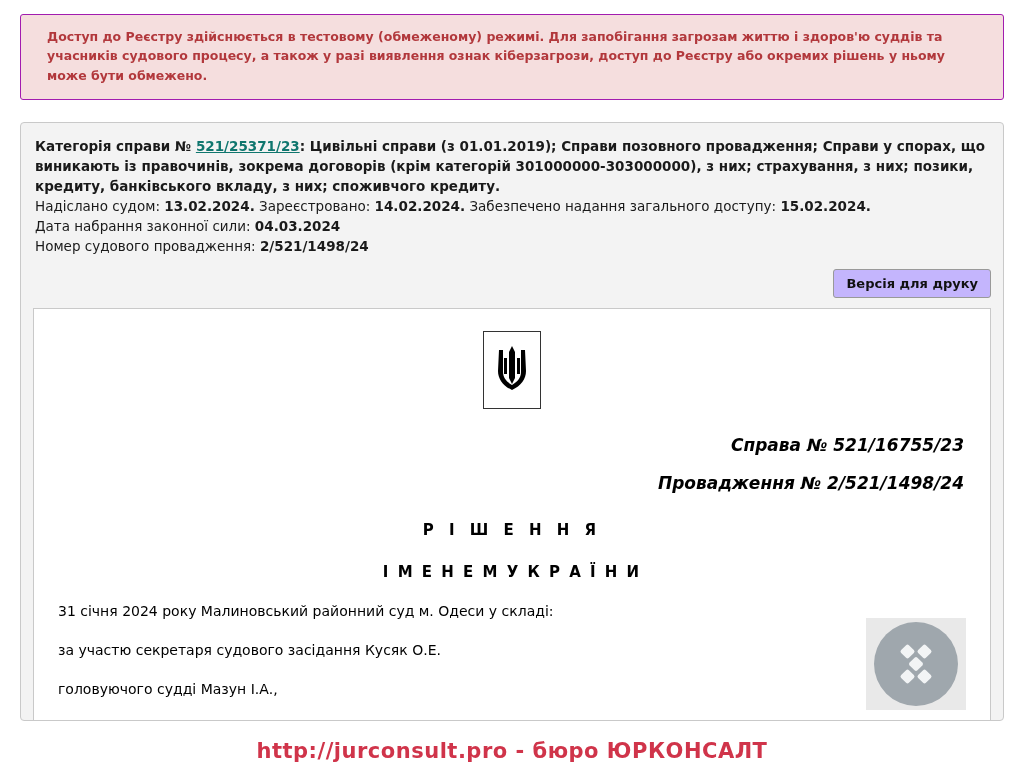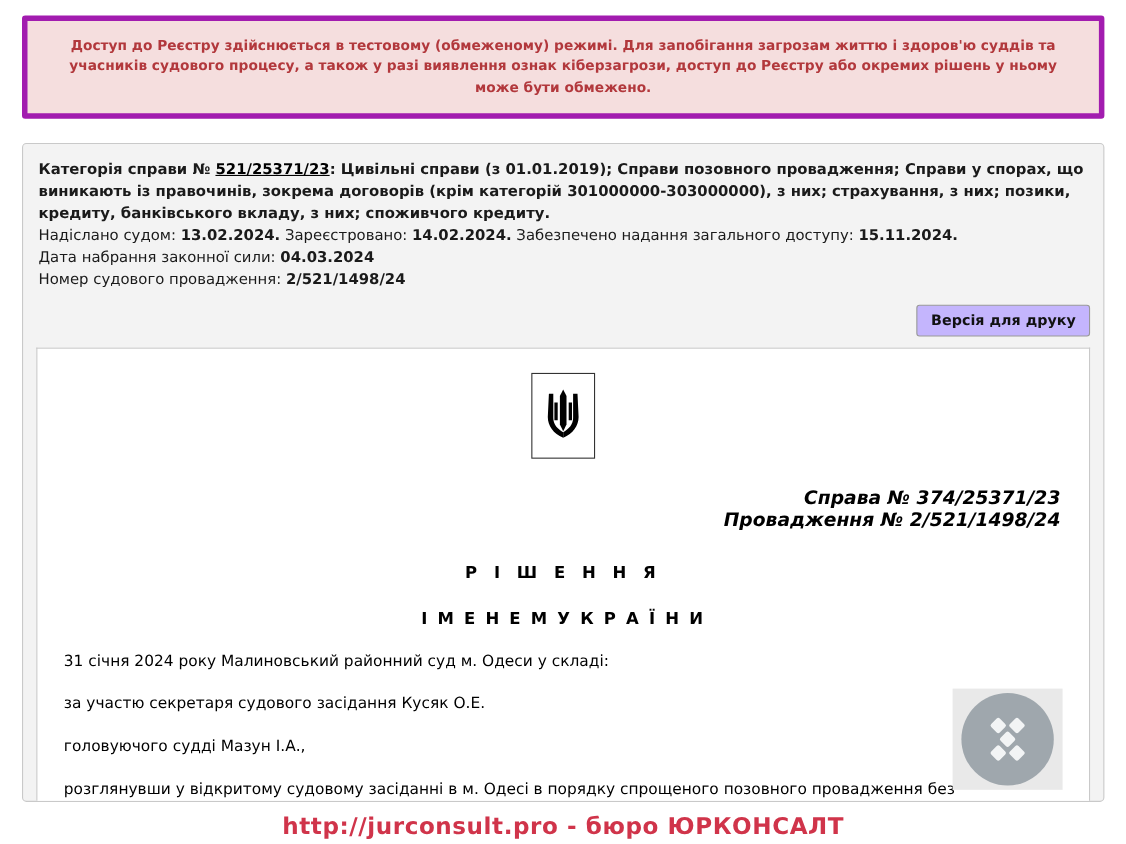--- a/index.html
+++ b/index.html
@@ -19,27 +19,27 @@
     position: relative;
     width: 1024px;
     height: 767px;
     box-sizing: border-box;
     padding: 14px 20px 0 20px;
   }
 
   
   .warning-banner {
     background: #f5dede;
-    border: 5px solid #a21caf;
+    border: 1px solid #a21caf;
     border-radius: 3px;
     color: #b2383c;
     font-weight: bold;
     font-size: 12.5px;
     line-height: 1.55;
-    text-align: center;
+    text-align: left;
     padding: 12px 26px 14px 26px;
     box-sizing: border-box;
   }
 
   
   .card {
     margin-top: 22px;
     border: 1px solid #c9c9c9;
     border-radius: 4px;
     background: #f3f3f3;
@@ -50,21 +50,21 @@
     font-size: 13.5px;
     line-height: 1.48;
     color: #1a1a1a;
     padding: 2px 2px 6px 2px;
   }
   .meta p {
     margin: 0 0 0 0;
   }
   .meta .b { font-weight: bold; }
   .case-link {
-    color: #000000;
+    color: #0f766e;
     font-weight: bold;
     text-decoration: underline;
     cursor: pointer;
   }
   .print-row {
     display: flex;
     justify-content: flex-end;
     padding: 6px 0 10px 0;
   }
   .print-btn {
@@ -110,20 +110,21 @@
     font-weight: bold;
     font-size: 17px;
     margin-top: 26px;
     padding-right: 12px;
   }
   .proc-no {
     text-align: right;
     font-style: italic;
     font-weight: bold;
     font-size: 17px;
+    margin-top: 18px;
     padding-right: 12px;
   }
   .title-main {
     text-align: center;
     font-weight: bold;
     font-size: 15px;
     letter-spacing: 5px;
     margin-top: 28px;
   }
   .title-sub {
@@ -184,21 +185,21 @@
 
   <div class="warning-banner">Доступ до Реєстру здійснюється в тестовому (обмеженому) режимі. Для запобігання загрозам життю і здоров'ю суддів та учасників судового процесу, а також у разі виявлення ознак кіберзагрози, доступ до Реєстру або окремих рішень у ньому може бути обмежено.</div>
 
   <div class="card">
 
     <div class="meta">
       <p>
         <span class="b">Категорія справи № </span><span class="case-link">521/25371/23</span><span class="b">: Цивільні справи (з 01.01.2019); Справи позовного провадження; Справи у спорах, що виникають із правочинів, зокрема договорів (крім категорій 301000000-303000000), з них; страхування, з них; позики, кредиту, банківського вкладу, з них; споживчого кредиту.</span>
       </p>
       <p>
-        <span>Надіслано судом: </span><span class="b">13.02.2024.</span><span> Зареєстровано: </span><span class="b">14.02.2024.</span><span> Забезпечено надання загального доступу: </span><span class="b">15.11.2024.</span>
+        <span>Надіслано судом: </span><span class="b">13.02.2024.</span><span> Зареєстровано: </span><span class="b">14.02.2024.</span><span> Забезпечено надання загального доступу: </span><span class="b">15.02.2024.</span>
       </p>
       <p>
         <span>Дата набрання законної сили: </span><span class="b">04.03.2024</span>
       </p>
       <p>
         <span>Номер судового провадження: </span><span class="b">2/521/1498/24</span>
       </p>
     </div>
 
     <div class="print-row">
@@ -214,21 +215,21 @@
               <path d="M17 2 L20 8 L20 34 L17 40 L14 34 L14 8 Z"></path>
               <path d="M4 6 L8 6 L8 28 C8 34 12 38 17 41 L17 46 C8 42 3 35 3 27 Z"></path>
               <path d="M30 6 L26 6 L26 28 C26 34 22 38 17 41 L17 46 C26 42 31 35 31 27 Z"></path>
               <path d="M9 14 L12 14 L12 30 L9 30 Z"></path>
               <path d="M25 14 L22 14 L22 30 L25 30 Z"></path>
             </g>
           </svg>
         </div>
       </div>
 
-      <div class="case-no">Справа № 374/25371/23</div>
+      <div class="case-no">Справа № 521/16755/23</div>
       <div class="proc-no">Провадження № 2/521/1498/24</div>
 
       <div class="title-main">Р І Ш Е Н Н Я</div>
       <div class="title-sub">І М Е Н Е М   У К Р А Ї Н И</div>
 
       <div class="para">31 січня 2024 року Малиновський районний суд м. Одеси у складі:</div>
       <div class="para tight">за участю секретаря судового засідання Кусяк О.Е.</div>
       <div class="para tight">головуючого судді Мазун І.А.,</div>
       <div class="para tight">розглянувши у відкритому судовому засіданні в м. Одесі в порядку спрощеного позовного провадження без повідомлення (виклику) сторін цивільну справу за позовом ОСОБА_1 до ТОВ «Фінансова компанія «ОНЛАЙН</div>
 

